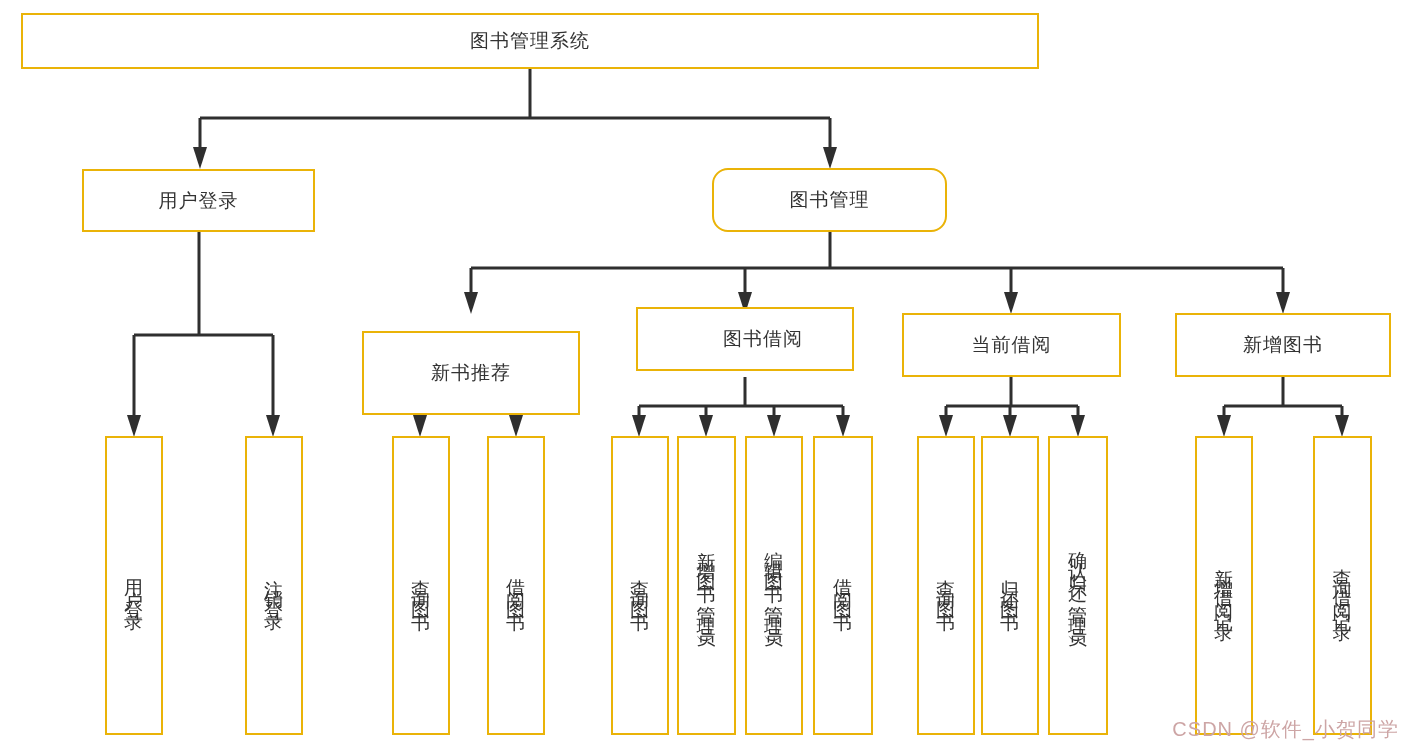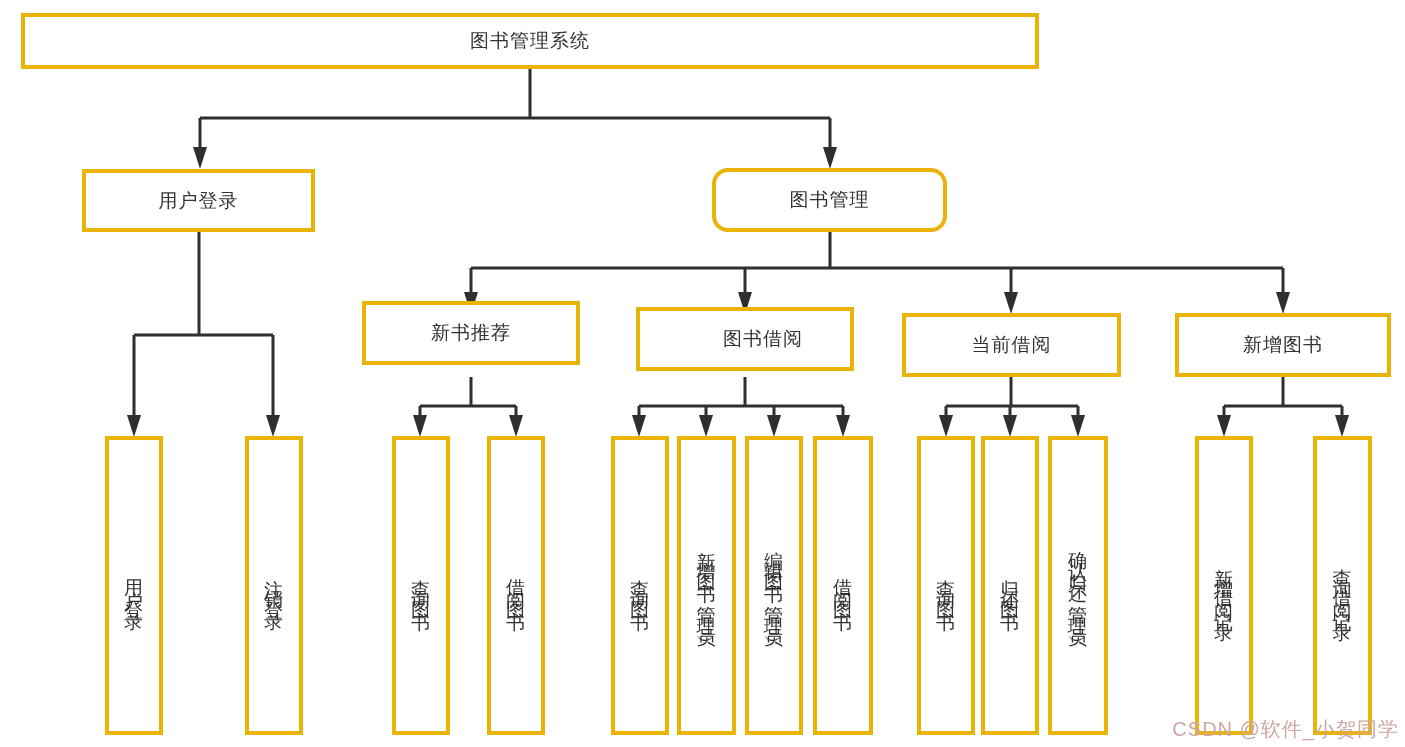--- a/index.html
+++ b/index.html
@@ -8,21 +8,21 @@
     width:1405px;height:747px;
     background:#ffffff;
     font-family:"Liberation Sans","DejaVu Sans",sans-serif;
     color:#333333;
     overflow:hidden;
   }
   #wires{position:absolute;left:0;top:0;width:1405px;height:747px;}
   .node{
     position:absolute;
     box-sizing:border-box;
-    border:4px solid #eab308;
+    border:2px solid #eab308;
     background:#ffffff;
     display:flex;align-items:center;justify-content:center;
     font-size:19px;
     color:#333333;
     letter-spacing:1px;
     white-space:nowrap;
   }
   .vnode{
     writing-mode:vertical-rl;
     text-orientation:mixed;
@@ -89,21 +89,21 @@
       <polygon points="1217,415 1231,415 1224,437"></polygon>
       <polygon points="1335,415 1349,415 1342,437"></polygon>
     </g>
   </svg>
 
   <div class="node" style="left:21px;top:13px;width:1018px;height:56px;">图书管理系统</div>
 
   <div class="node" style="left:82px;top:169px;width:233px;height:63px;">用户登录</div>
   <div class="node" style="left:712px;top:168px;width:235px;height:64px;border-radius:16px;">图书管理</div>
 
-  <div class="node" style="left:362px;top:301px;width:218px;height:64px;">新书推荐</div>
+  <div class="node" style="left:362px;top:331px;width:218px;height:84px;">新书推荐</div>
   <div class="node" style="left:636px;top:307px;width:218px;height:64px;padding-left:36px;">图书借阅</div>
   <div class="node" style="left:902px;top:313px;width:219px;height:64px;">当前借阅</div>
   <div class="node" style="left:1175px;top:313px;width:216px;height:64px;">新增图书</div>
 
   <div class="node vnode" style="left:105px;top:436px;width:58px;height:299px;">用户登录</div>
   <div class="node vnode" style="left:245px;top:436px;width:58px;height:299px;">注销登录</div>
 
   <div class="node vnode" style="left:392px;top:436px;width:58px;height:299px;">查询图书</div>
   <div class="node vnode" style="left:487px;top:436px;width:58px;height:299px;">借阅图书</div>
 

